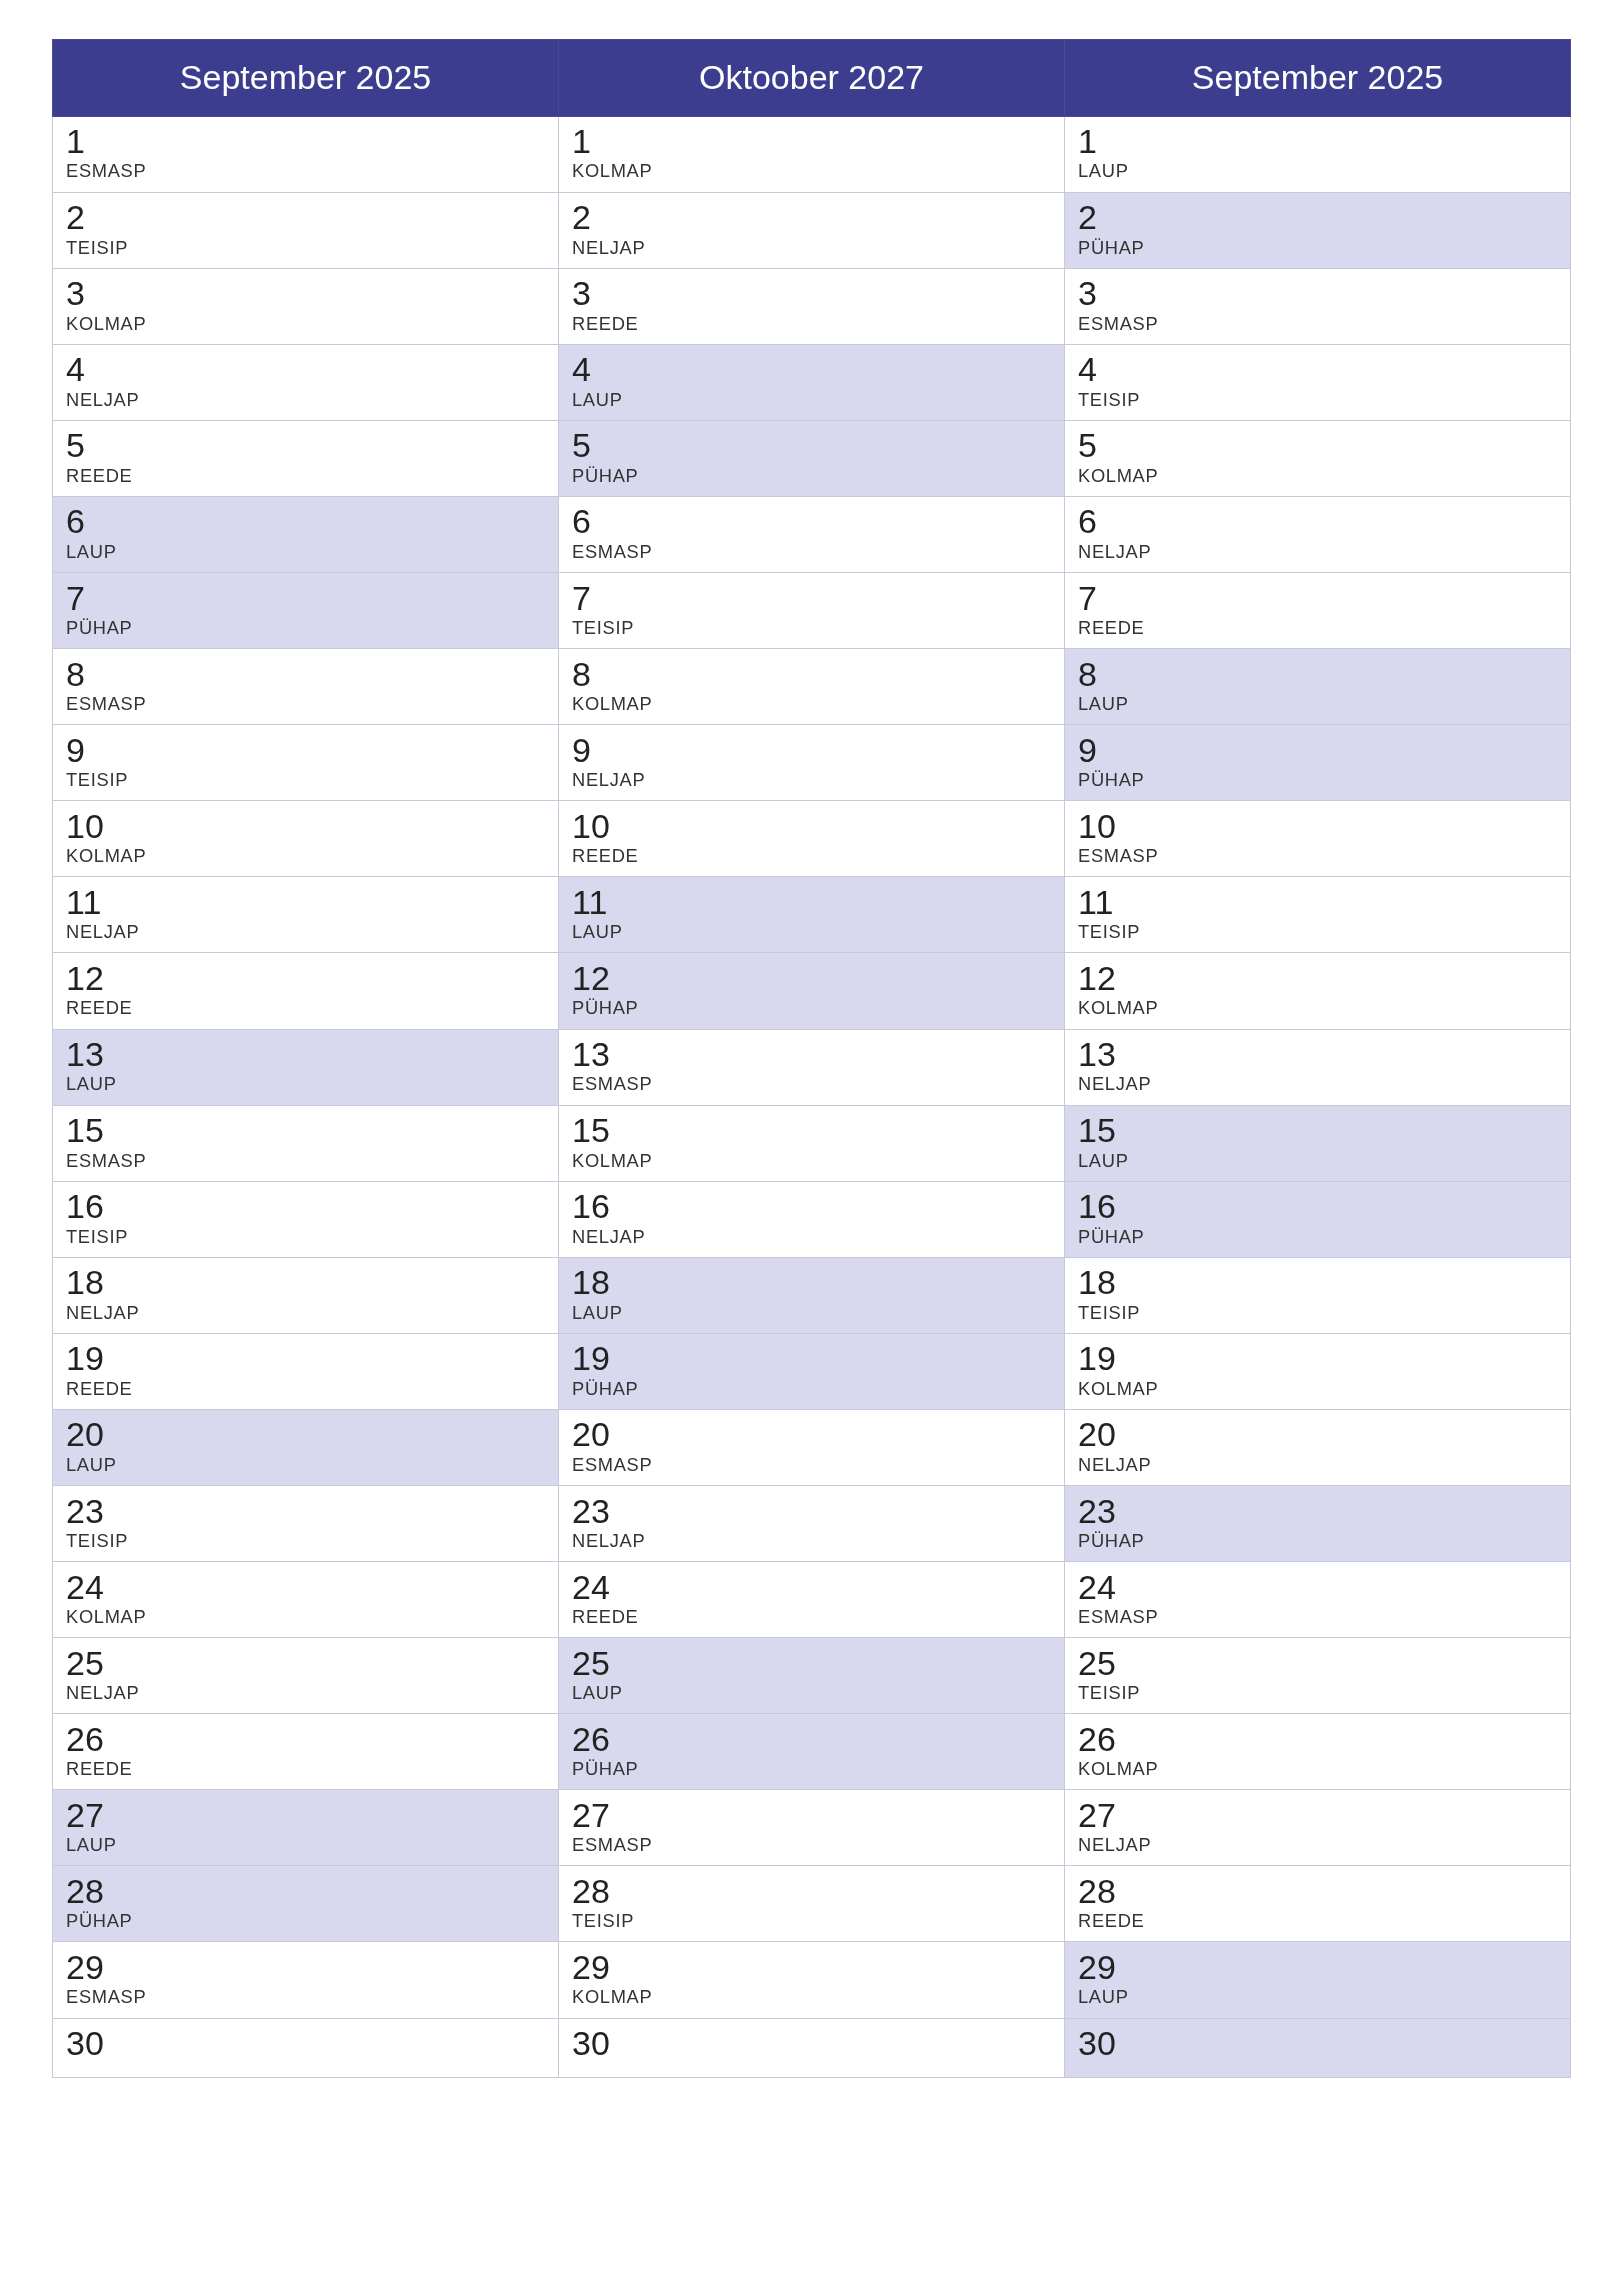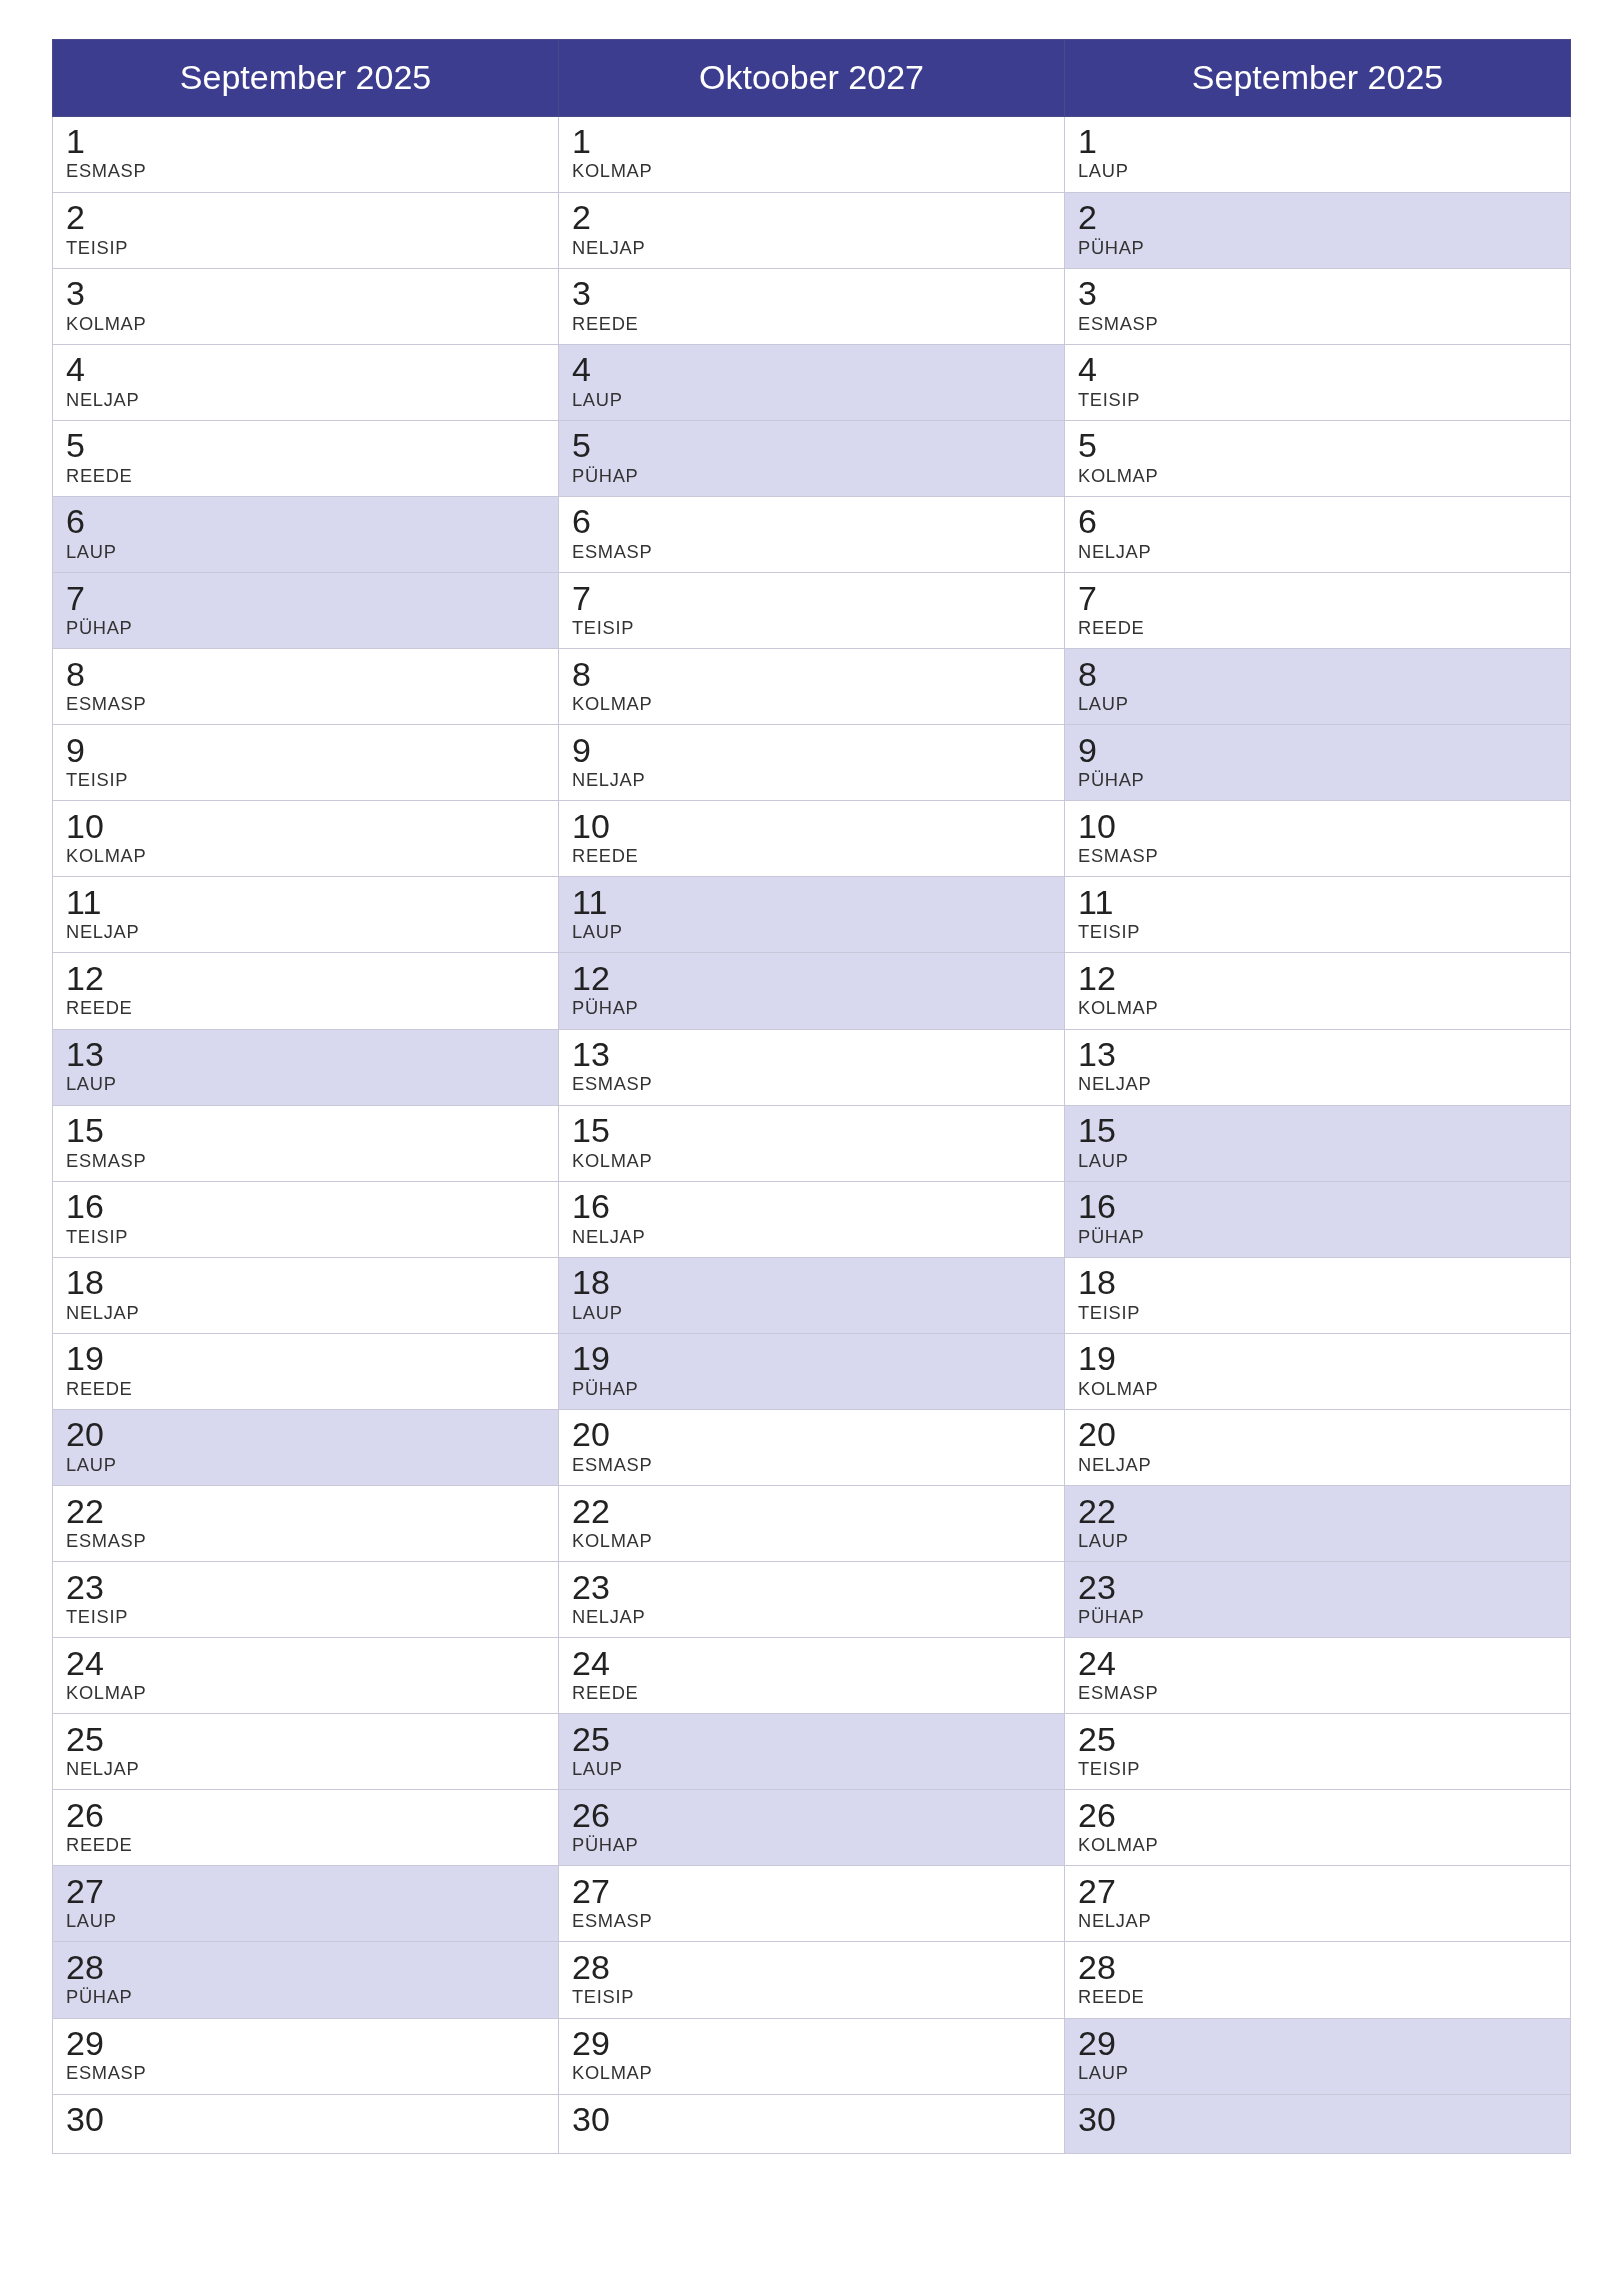--- a/index.html
+++ b/index.html
@@ -419,40 +419,20 @@
           <td>
             <div class="day-cell">
               <div class="day-num">20</div>
               <div class="day-name">NELJAP</div>
             </div>
           </td>
         </tr>
         <tr>
           <td>
             <div class="day-cell">
-              <div class="day-num">22</div>
-              <div class="day-name">ESMASP</div>
-            </div>
-          </td>
-          <td>
-            <div class="day-cell">
-              <div class="day-num">22</div>
-              <div class="day-name">KOLMAP</div>
-            </div>
-          </td>
-          <td>
-            <div class="day-cell highlighted">
-              <div class="day-num">22</div>
-              <div class="day-name">LAUP</div>
-            </div>
-          </td>
-        </tr>
-        <tr>
-          <td>
-            <div class="day-cell">
               <div class="day-num">23</div>
               <div class="day-name">TEISIP</div>
             </div>
           </td>
           <td>
             <div class="day-cell">
               <div class="day-num">23</div>
               <div class="day-name">NELJAP</div>
             </div>
           </td>

